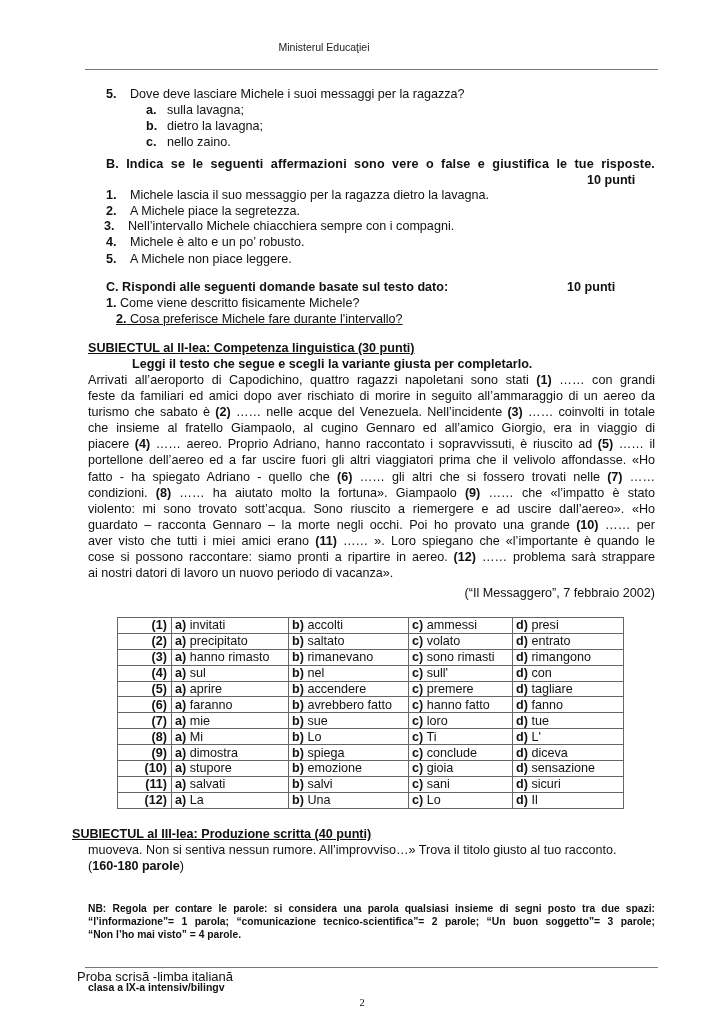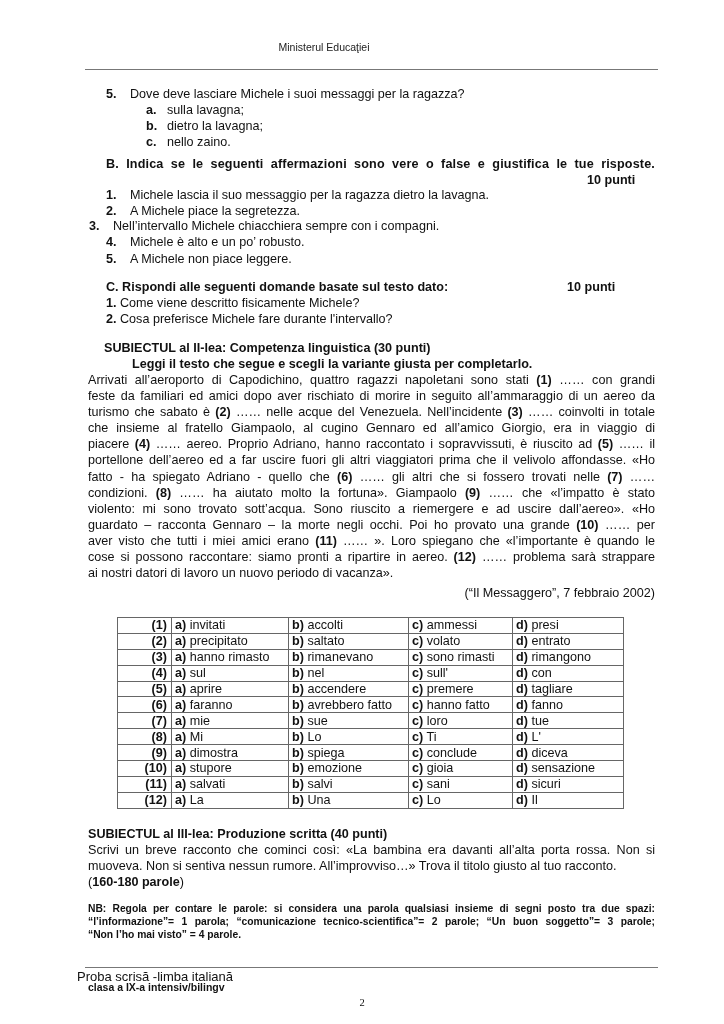--- a/index.html
+++ b/index.html
@@ -6,21 +6,21 @@
   body { width: 724px; height: 1024px; position: relative; overflow: hidden;
          font-family: "Liberation Sans", sans-serif; color: #111; font-size: 12.6px; }
   .abs { position: absolute; }
   b, .b { font-weight: bold; }
   .hdr { top: 41px; left: 0; width: 648px; text-align: center; font-size: 10.5px; color: #222; }
   .hline { top: 69px; left: 85px; width: 573px; height: 0; border-top: 1.3px solid #777; }
   .fline { top: 967px; left: 85px; width: 573px; height: 0; border-top: 1.3px solid #777; }
   .line { position: absolute; white-space: nowrap; line-height: 16px; }
   .num { display: inline-block; width: 24px; font-weight: bold; }
   .opt-letter { display: inline-block; width: 21px; font-weight: bold; }
-  .u { font-weight: bold; margin-left: 16px; }
+  .u { text-decoration: underline; font-weight: bold; }
   .para { position: absolute; left: 88px; width: 567px; line-height: 16.1px; text-align: justify; }
   .para .ln { display: block; text-align: justify; text-align-last: justify; white-space: nowrap; }
   .para .ln.last { text-align-last: left; }
   table.opts { position: absolute; left: 117px; top: 617px; width: 507px; border-collapse: collapse;
                font-size: 12.6px; }
   table.opts td { border: 1px solid #666; padding: 0 3px; height: 14.9px; line-height: 14px; white-space: nowrap; }
   table.opts td.n { width: 46px; text-align: right; font-weight: bold; padding-right: 4px; }
   table.opts td.c1 { width: 110px; }
   table.opts td.c2 { width: 113px; }
   table.opts td.c3 { width: 97px; }
@@ -47,28 +47,28 @@
   <span class="opt-letter">b.</span><span>dietro la lavagna;</span>
 </div>
 <div class="line" style="top:134px; left:146px;">
   <span class="opt-letter">c.</span><span>nello zaino.</span>
 </div>
 
 <div class="line b" style="top:156px; left:106px; width:549px; text-align:justify; text-align-last:justify; letter-spacing:0.15px;">B.  Indica se le seguenti affermazioni sono vere o false e giustifica le tue risposte.</div>
 <div class="line b" style="top:172px; left:587px;">10 punti</div>
 <div class="line" style="top:187px; left:106px;"><span class="num">1.</span><span>Michele lascia il suo messaggio per la ragazza dietro la lavagna.</span></div>
 <div class="line" style="top:203px; left:106px;"><span class="num">2.</span><span>A Michele piace la segretezza.</span></div>
-<div class="line" style="top:218px; left:89px;"><span class="num">3.</span><span>Nell’intervallo Michele chiacchiera sempre con i compagni.</span></div>
+<div class="line" style="top:218px; left:104px;"><span class="num">3.</span><span>Nell’intervallo Michele chiacchiera sempre con i compagni.</span></div>
 <div class="line" style="top:234px; left:106px;"><span class="num">4.</span><span>Michele è alto e un po’ robusto.</span></div>
 <div class="line" style="top:251px; left:106px;"><span class="num">5.</span><span>A Michele non piace leggere.</span></div>
 
 <div class="line b" style="top:279px; left:106px;">C. Rispondi alle seguenti domande basate sul testo dato:</div>
 <div class="line b" style="top:279px; left:567px;">10 punti</div>
 <div class="line" style="top:295px; left:106px;"><span class="b">1.</span><span> Come viene descritto fisicamente Michele?</span></div>
-<div class="line" style="top:311px; left:106px;"><span class="b">2.</span><span> Cosa preferisce Michele fare durante l'intervallo?</span></div>
+<div class="line" style="top:311px; left:116px;text-decoration:underline;"><span class="b">2.</span><span> Cosa preferisce Michele fare durante l'intervallo?</span></div>
 
 <div class="line u" style="top:340px; left:88px;">SUBIECTUL al II-lea: Competenza linguistica (30 punti)</div>
 <div class="line b" style="top:356px; left:88px;padding-left:44px;">Leggi il testo che segue e scegli la variante giusta per completarlo.</div>
 
 <div class="para" id="passage" style="top:372px;">
     <span class="ln"><span>Arrivati all’aeroporto di Capodichino, quattro ragazzi napoletani sono stati </span><b>(1)</b><span> …… con grandi</span></span>
     <span class="ln"><span>feste da familiari ed amici dopo aver rischiato di morire in seguito all’ammaraggio di un aereo da</span></span>
     <span class="ln"><span>turismo che sabato è </span><b>(2)</b><span> ……  nelle acque del Venezuela. Nell’incidente </span><b>(3)</b><span> …… coinvolti in totale</span></span>
     <span class="ln"><span>che insieme al fratello Giampaolo, al cugino Gennaro ed all’amico Giorgio, era in viaggio di</span></span>
     <span class="ln"><span>piacere </span><b>(4)</b><span> …… aereo. Proprio Adriano, hanno raccontato i sopravvissuti, è riuscito ad </span><b>(5)</b><span> …… il</span></span>
@@ -168,21 +168,20 @@
         <td class="c1"><b>a)</b> <span>La</span></td>
         <td class="c2"><b>b)</b> <span>Una</span></td>
         <td class="c3"><b>c)</b> <span>Lo</span></td>
         <td class="c4"><b>d)</b> <span>Il</span></td>
       </tr>
     </tbody>
 </table>
 
 <div class="line u" style="top:826px; left:72px;">SUBIECTUL al III-lea: Produzione scritta (40 punti)</div>
 <div class="para" style="top:842px;">
-  <span class="ln">Scrivi un breve racconto che cominci così: «La bambina era davanti all’alta porta rossa. Non si</span>
   <span class="ln last">muoveva. Non si sentiva nessun rumore. All’improvviso…» Trova il titolo giusto al tuo racconto.</span>
   <span class="ln last"><span>(</span><b>160-180 parole</b><span>)</span></span>
 </div>
 
 <div class="nb" style="top:902px;">
   <span class="ln">NB: Regola per contare le parole: si considera una parola qualsiasi insieme di segni posto tra due spazi:</span>
   <span class="ln">“l’informazione”= 1 parola; “comunicazione tecnico-scientifica”= 2 parole; “Un buon soggetto”= 3 parole;</span>
   <span class="ln last">“Non l’ho mai visto” = 4 parole.</span>
 </div>
 

